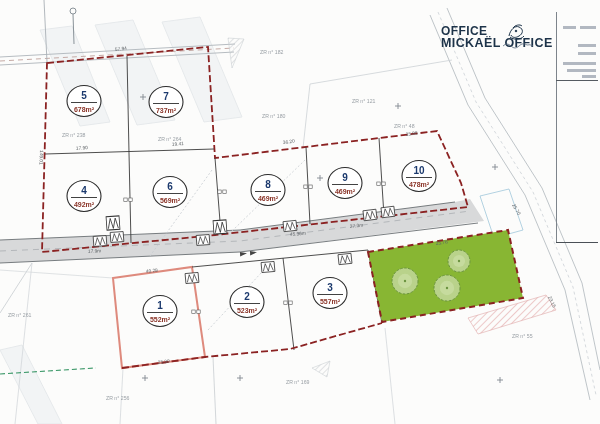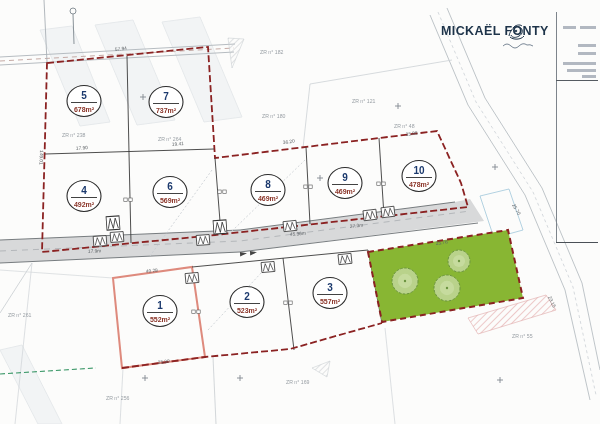--- a/index.html
+++ b/index.html
@@ -292,21 +292,22 @@
         <g>
           <ellipse cx="419" cy="176" rx="17" ry="15.5" fill="#ffffff" stroke="#2c2c2c" stroke-width="1.1"></ellipse>
           <line x1="406" y1="177.5" x2="432" y2="177.5" stroke="#2c2c2c" stroke-width="0.9"></line>
           <text x="419" y="173.5" text-anchor="middle" font-size="10" font-weight="bold" fill="#1c3a6e">10</text>
           <text x="419" y="186.5" text-anchor="middle" font-size="7" font-weight="bold" fill="#8a3428">478m²</text>
         </g>
       </g>
   </svg>
 
   <div class="logo">
-    <div class="l3">MICKAËL FONTY</div>
+    <div class="l1">OFFICE</div>
+    <div class="l3">MICKAËL OFFICE</div>
     <svg class="logo-icon" width="34" height="32" viewBox="0 0 34 32">
       <g fill="none" stroke="#1d3349" stroke-width="1">
         <path d="M8,14 C9,8 14,3 18,5 C23,7 22,12 18,14 C15,16 11,16 10,13"></path>
         <path d="M12,6 C14,3 19,2 21,4"></path>
         <path d="M9,15 C12,18 20,18 23,14"></path>
         <circle cx="15" cy="9" r="0.8" fill="#1d3349"></circle>
       </g>
       <path d="M2,24 q4,-4 8,0 t8,0 t8,-1 q3,-1 6,1" fill="none" stroke="#5a6b7d" stroke-width="0.8"></path>
     </svg>
   </div>

